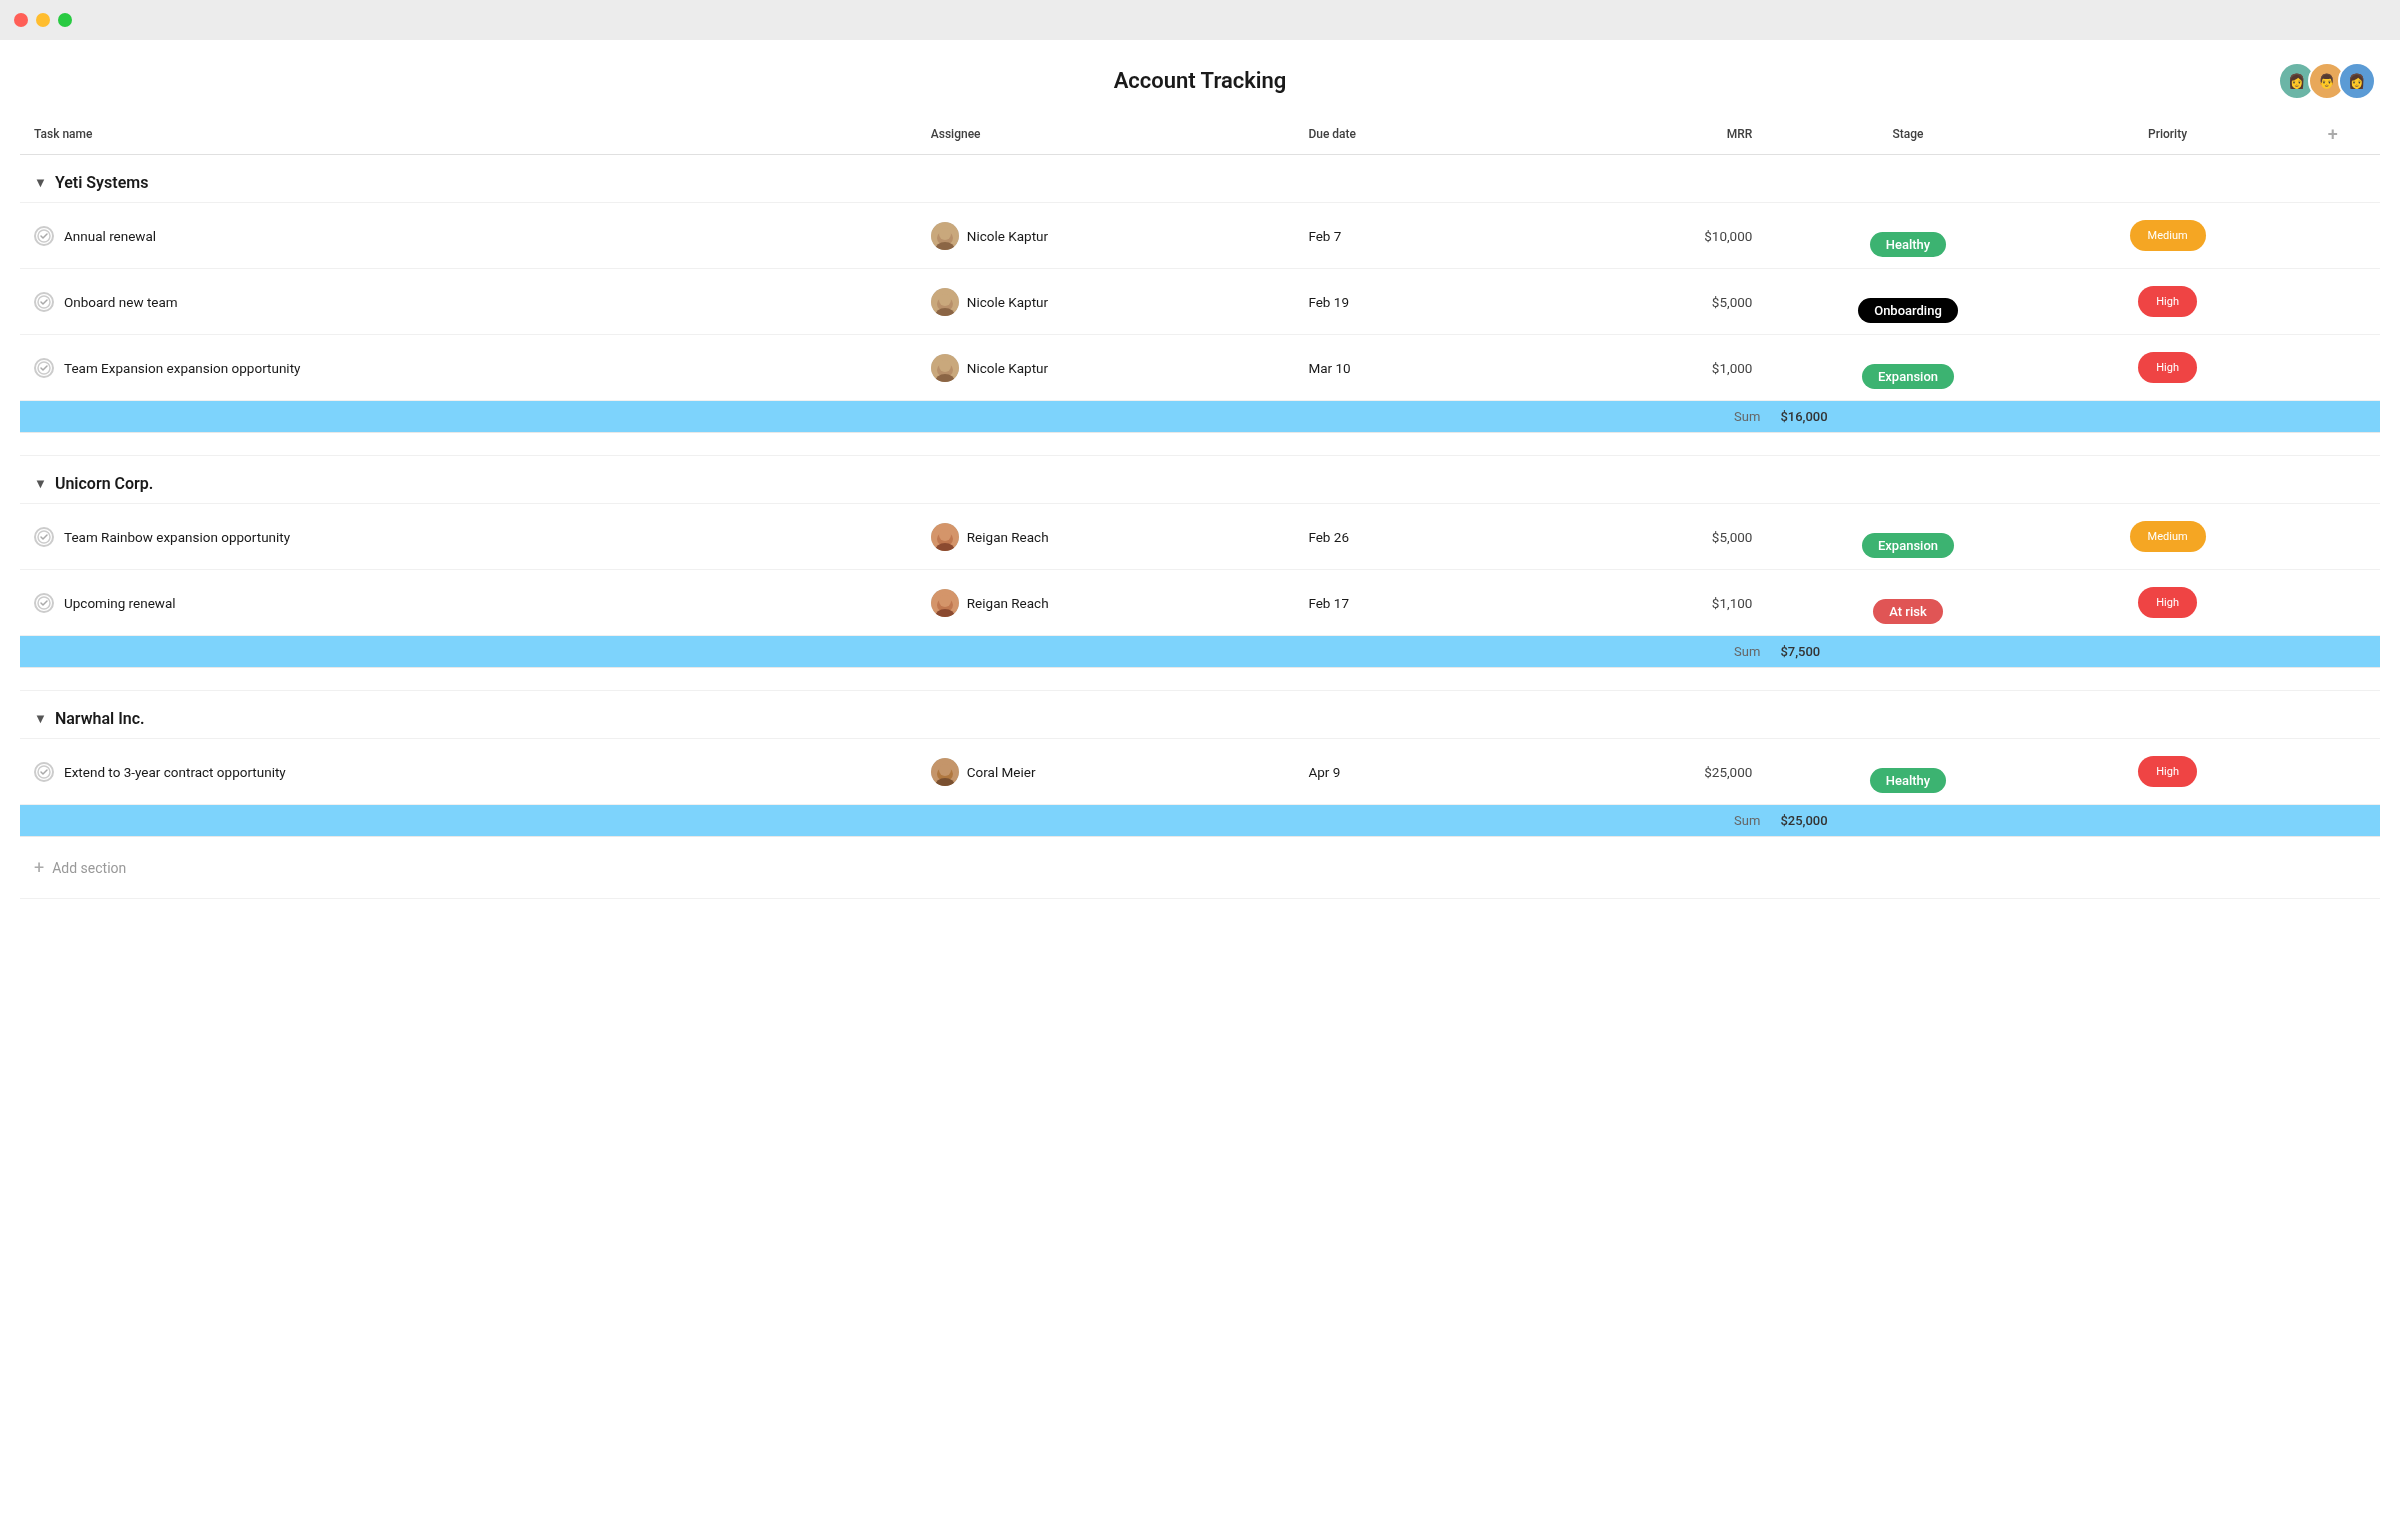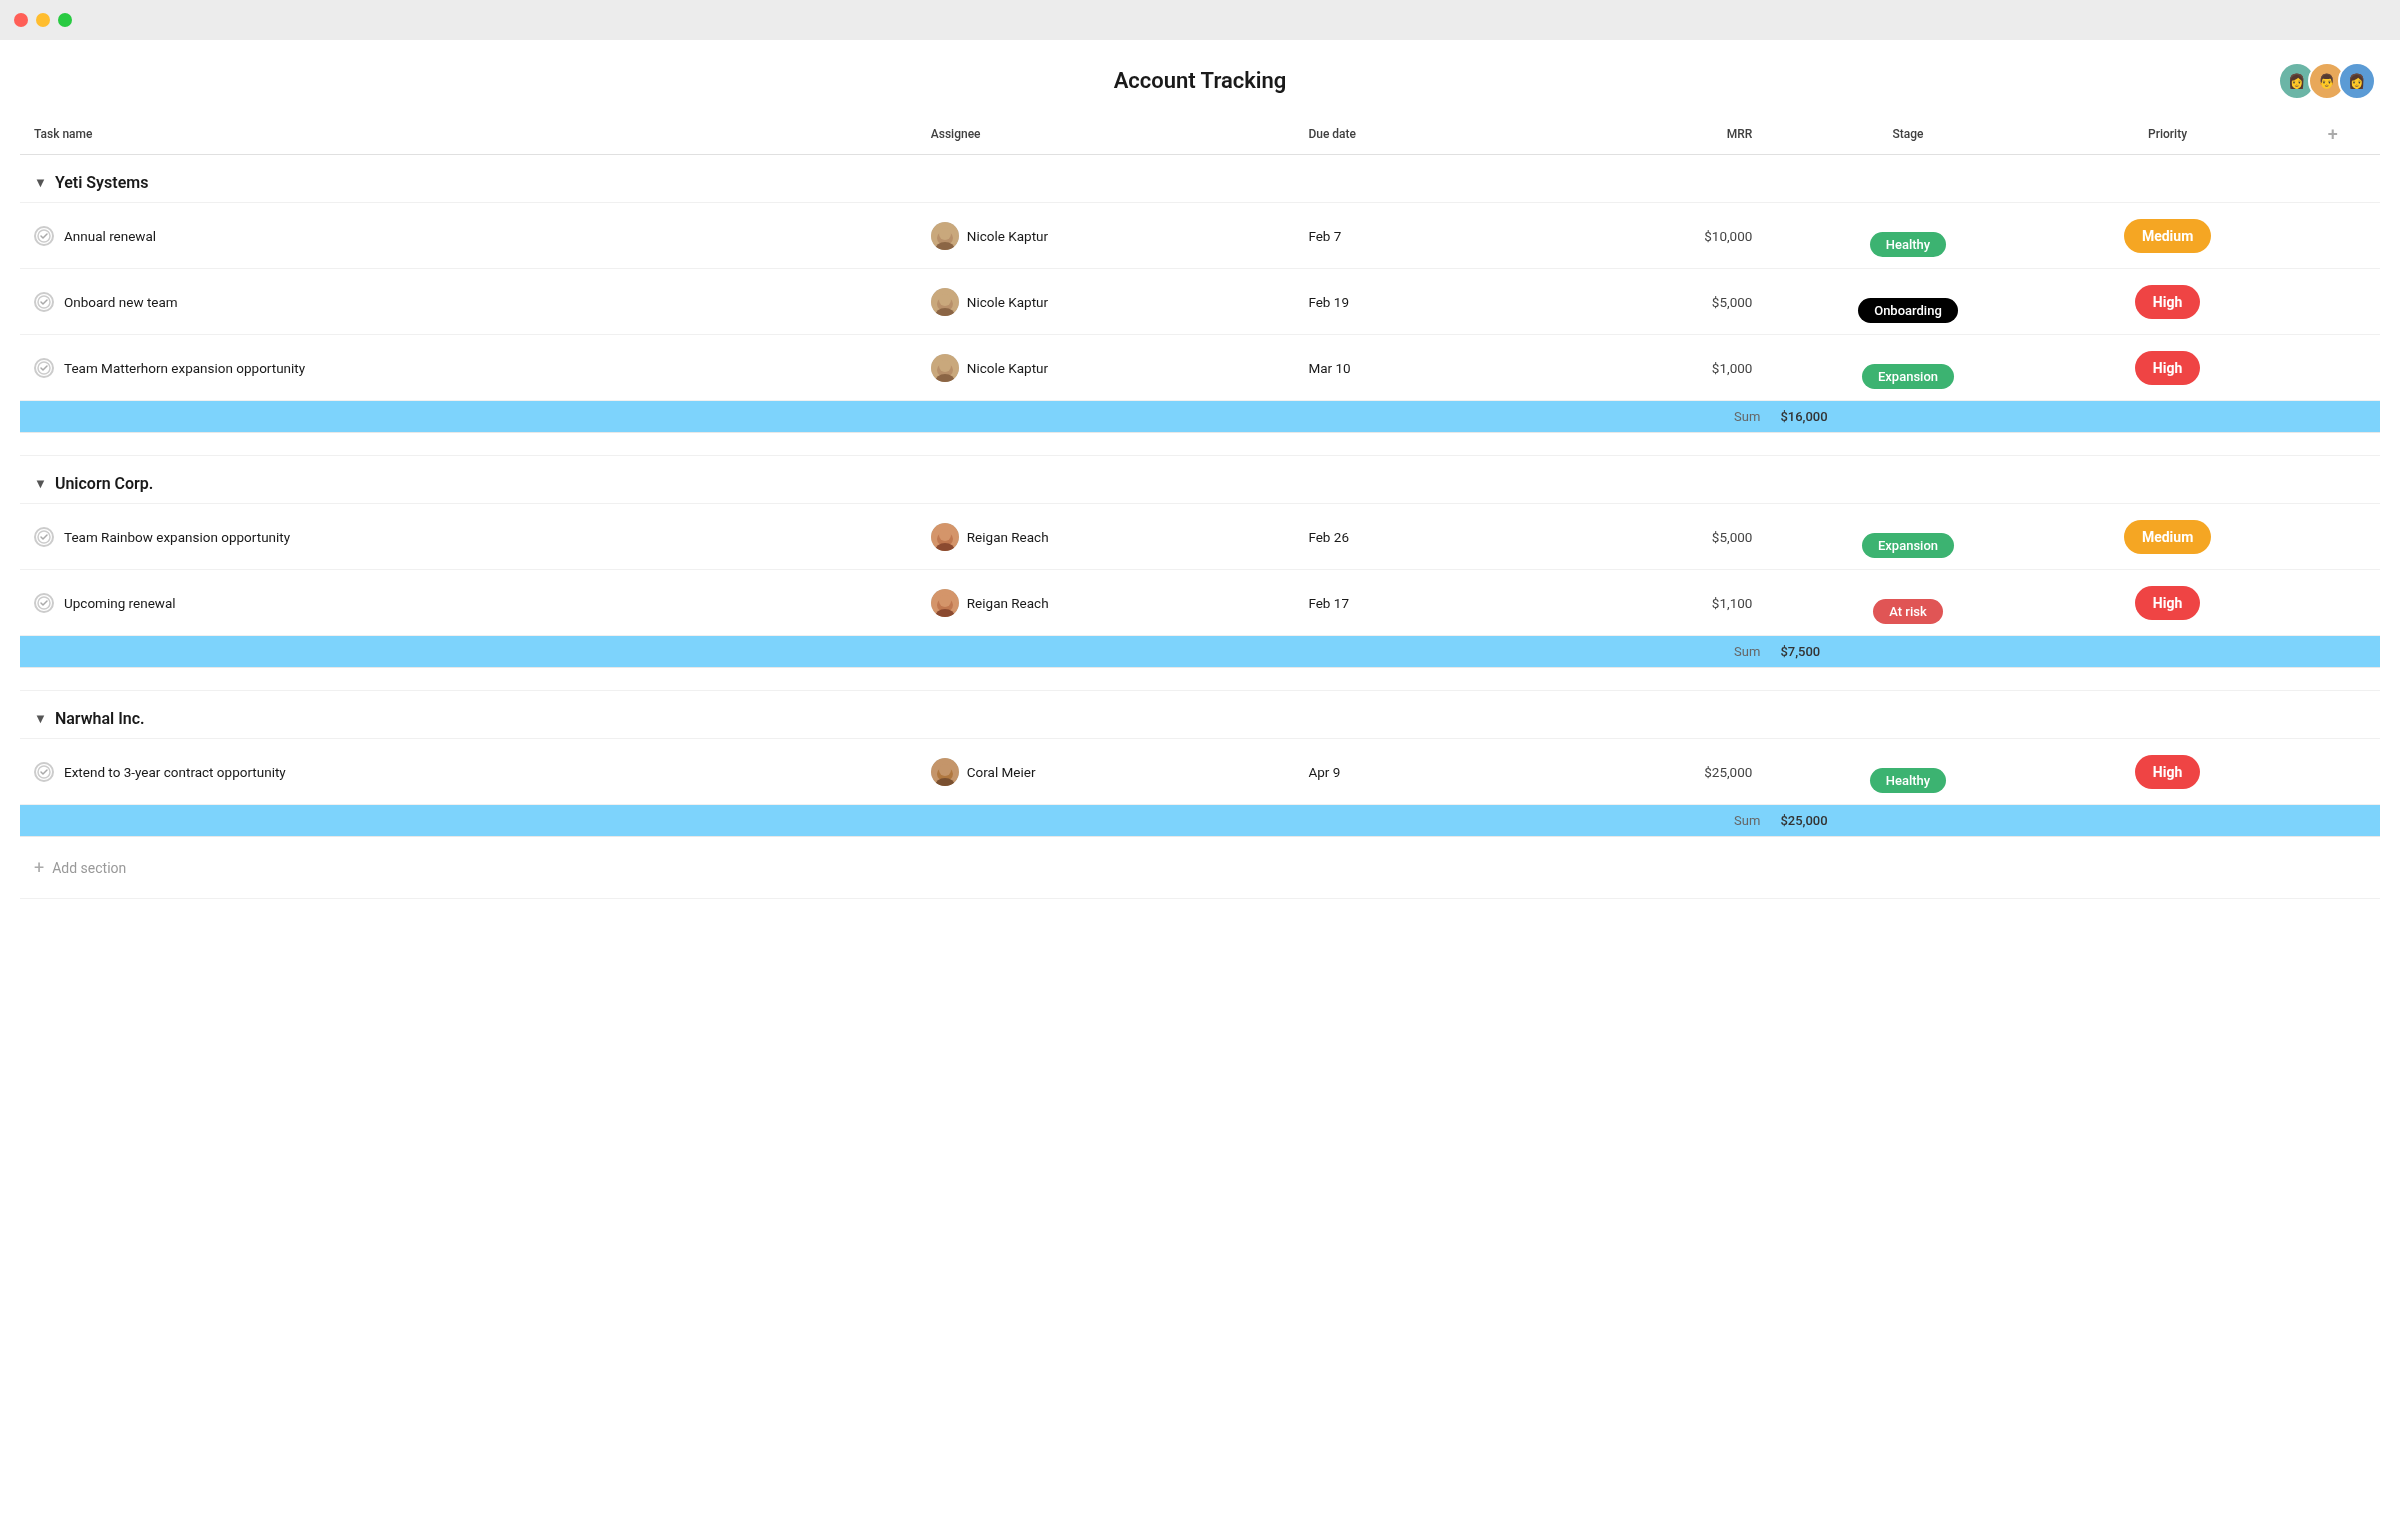--- a/index.html
+++ b/index.html
@@ -218,22 +218,22 @@
 
     .badge-healthy { background: #3cb371; }
     .badge-onboarding { background: #000000; text-align: center; }
     .badge-expansion { background: #3cb371; }
     .badge-atrisk { background: #e05555; }
 
     .priority-badge {
       display: inline-block;
       padding: 9px 18px;
       border-radius: 20px;
-      font-size: 14px;
-      font-weight: 700;
+      font-size: 11px;
+      font-weight: 400;
       color: #fff;
       white-space: nowrap;
     }
 
     .priority-medium { background: #f5a623; }
     .priority-high { background: #ef4444; }
 
     .add-section-row td {
       color: #999;
       font-size: 14px;
@@ -370,21 +370,21 @@
     </tr>
           <tr class="task-row">
       <td class="col-task">
         <div class="task-cell">
           <div class="check-icon">
             <svg width="14" height="14" viewBox="0 0 14 14" fill="none">
               <circle cx="7" cy="7" r="6" stroke="#ccc" stroke-width="1.5" fill="none"></circle>
               <path d="M4 7l2 2 4-4" stroke="#aaa" stroke-width="1.5" stroke-linecap="round" stroke-linejoin="round"></path>
             </svg>
           </div>
-          <span>Team Matterhorn expansion opportunity</span>
+          <span>Team Expansion expansion opportunity</span>
         </div>
       </td>
       <td class="col-assignee">
         <div class="assignee-cell">
           <div class="assignee-avatar"><svg viewBox="0 0 28 28" xmlns="http://www.w3.org/2000/svg">
     <circle cx="14" cy="14" r="14" fill="#c9a87c"></circle>
     <ellipse cx="14" cy="16" rx="8" ry="7" fill="#b8906a"></ellipse>
     <circle cx="14" cy="12" r="6" fill="#c9a87c"></circle>
     <ellipse cx="14" cy="28" rx="10" ry="8" fill="#8b6545"></ellipse>
   </svg></div>

